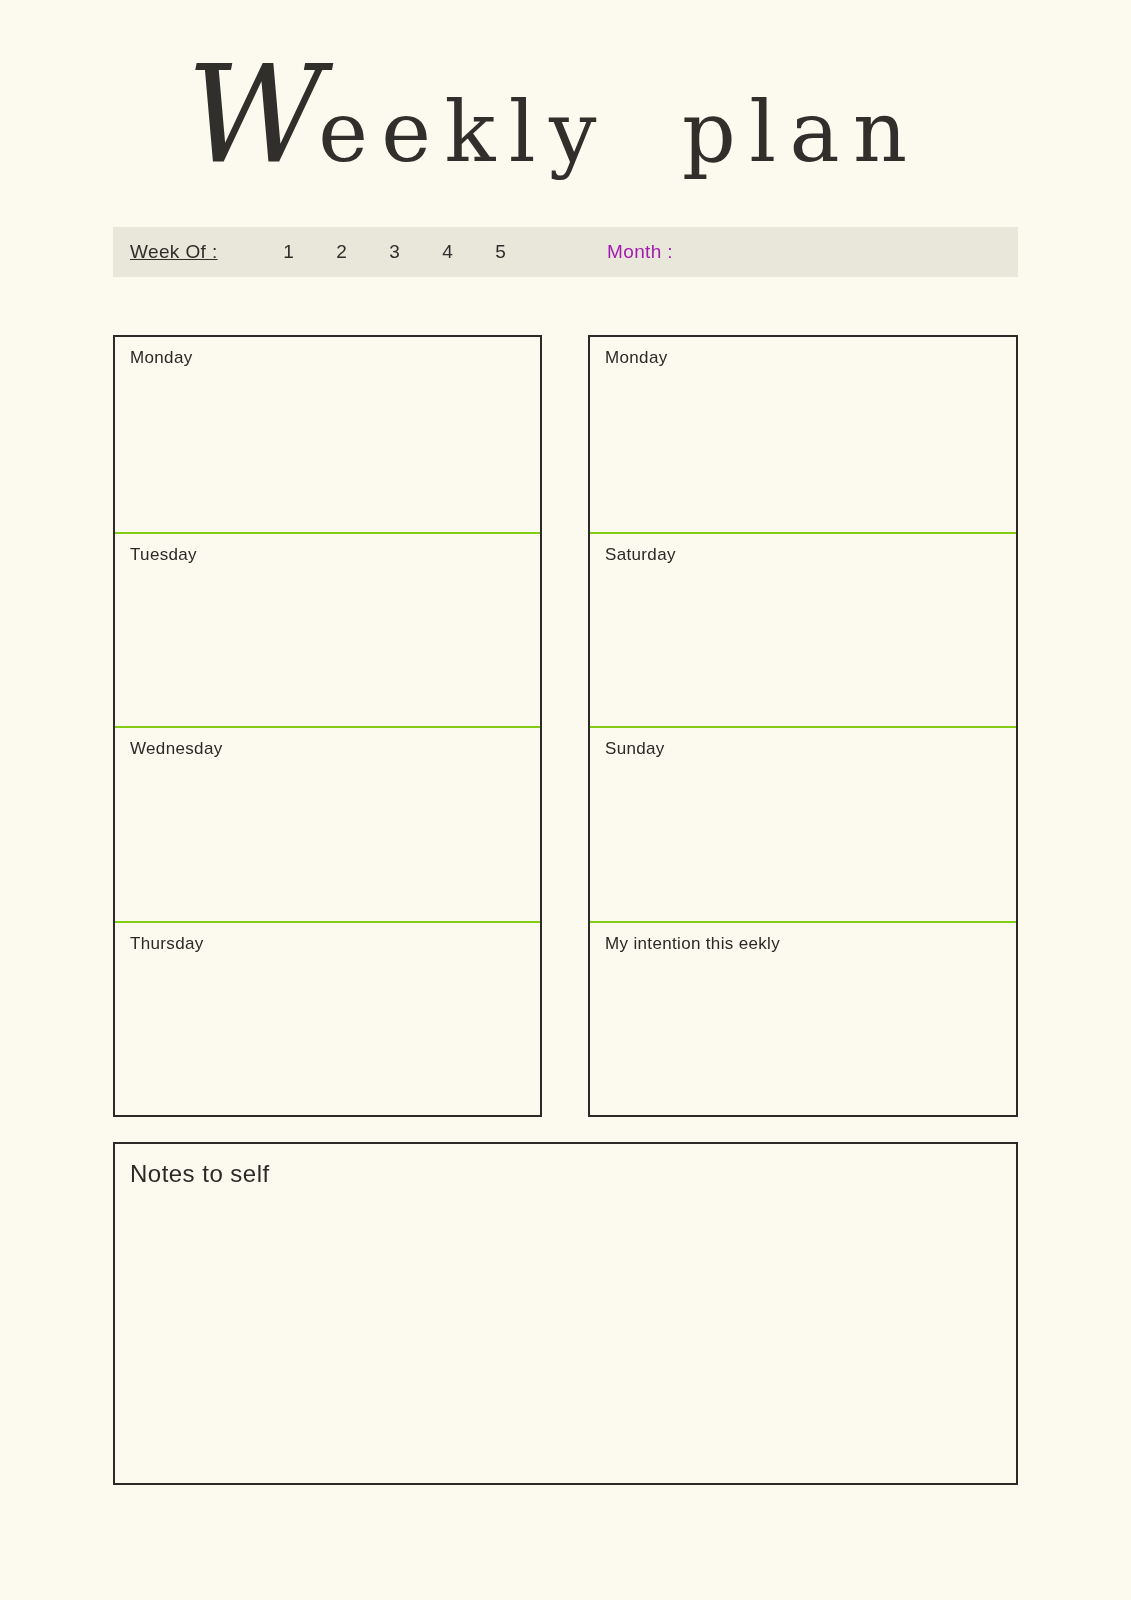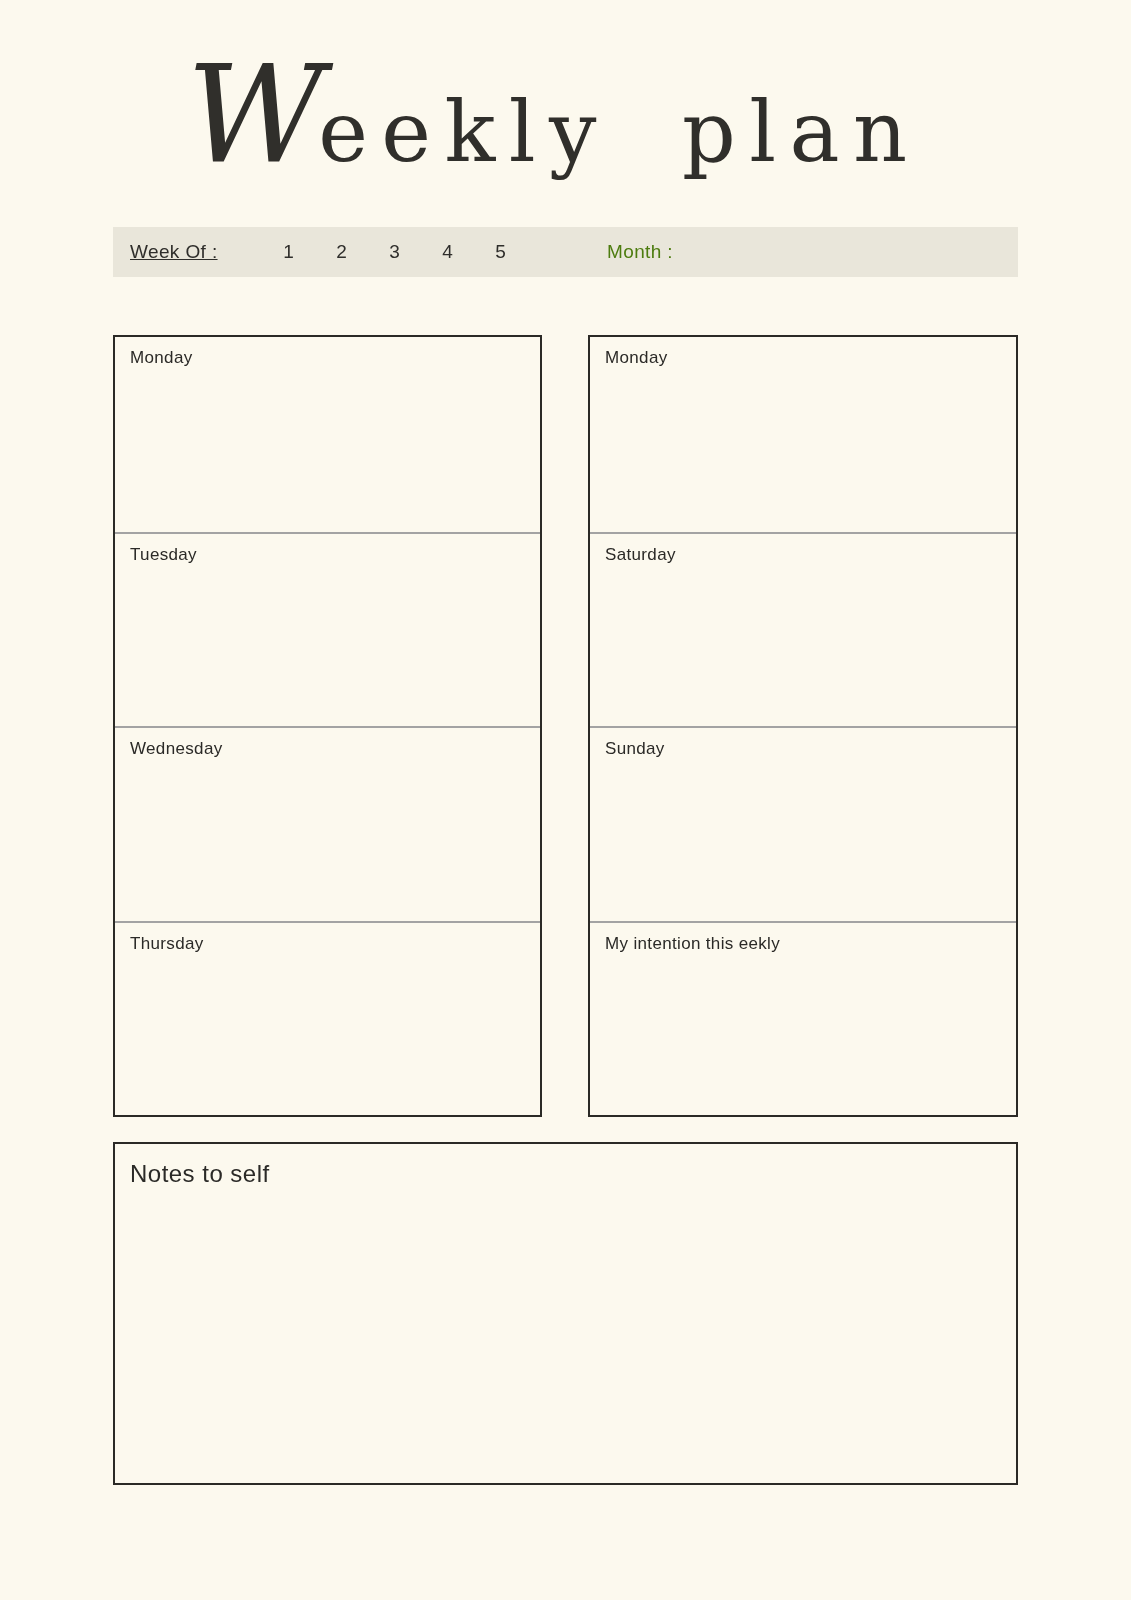--- a/index.html
+++ b/index.html
@@ -55,35 +55,35 @@
     position:absolute; left:170px; top:50%;
     transform:translateY(-50%);
     display:flex; gap:42px;
     font-size:19px; color:#2F2E2B;
   }
   .band .numbers span { display:inline-block; min-width:11px; text-align:center; cursor:default; }
   .band .month {
     position:absolute; left:494px; top:50%;
     transform:translateY(-50%);
     font-size:19px; letter-spacing:0.02em;
-    color:#4d7c0f;
+    color:#a21caf;
   }
 
   
   .col {
     position:absolute;
     top:335px; height:782px;
     border:2px solid #2B2A26;
     display:grid;
     grid-template-rows:repeat(4, 1fr);
   }
   .col.left  { left:113px; width:429px; }
   .col.right { left:588px; width:430px; }
   .cell {
-    border-top:2px solid #a3a3a3;
+    border-top:2px solid #84cc16;
     padding:11px 15px;
   }
   .cell:first-child { border-top:none; }
   .cell-label {
     font-size:17px;
     letter-spacing:0.02em;
     color:#2B2A27;
   }
 
   

